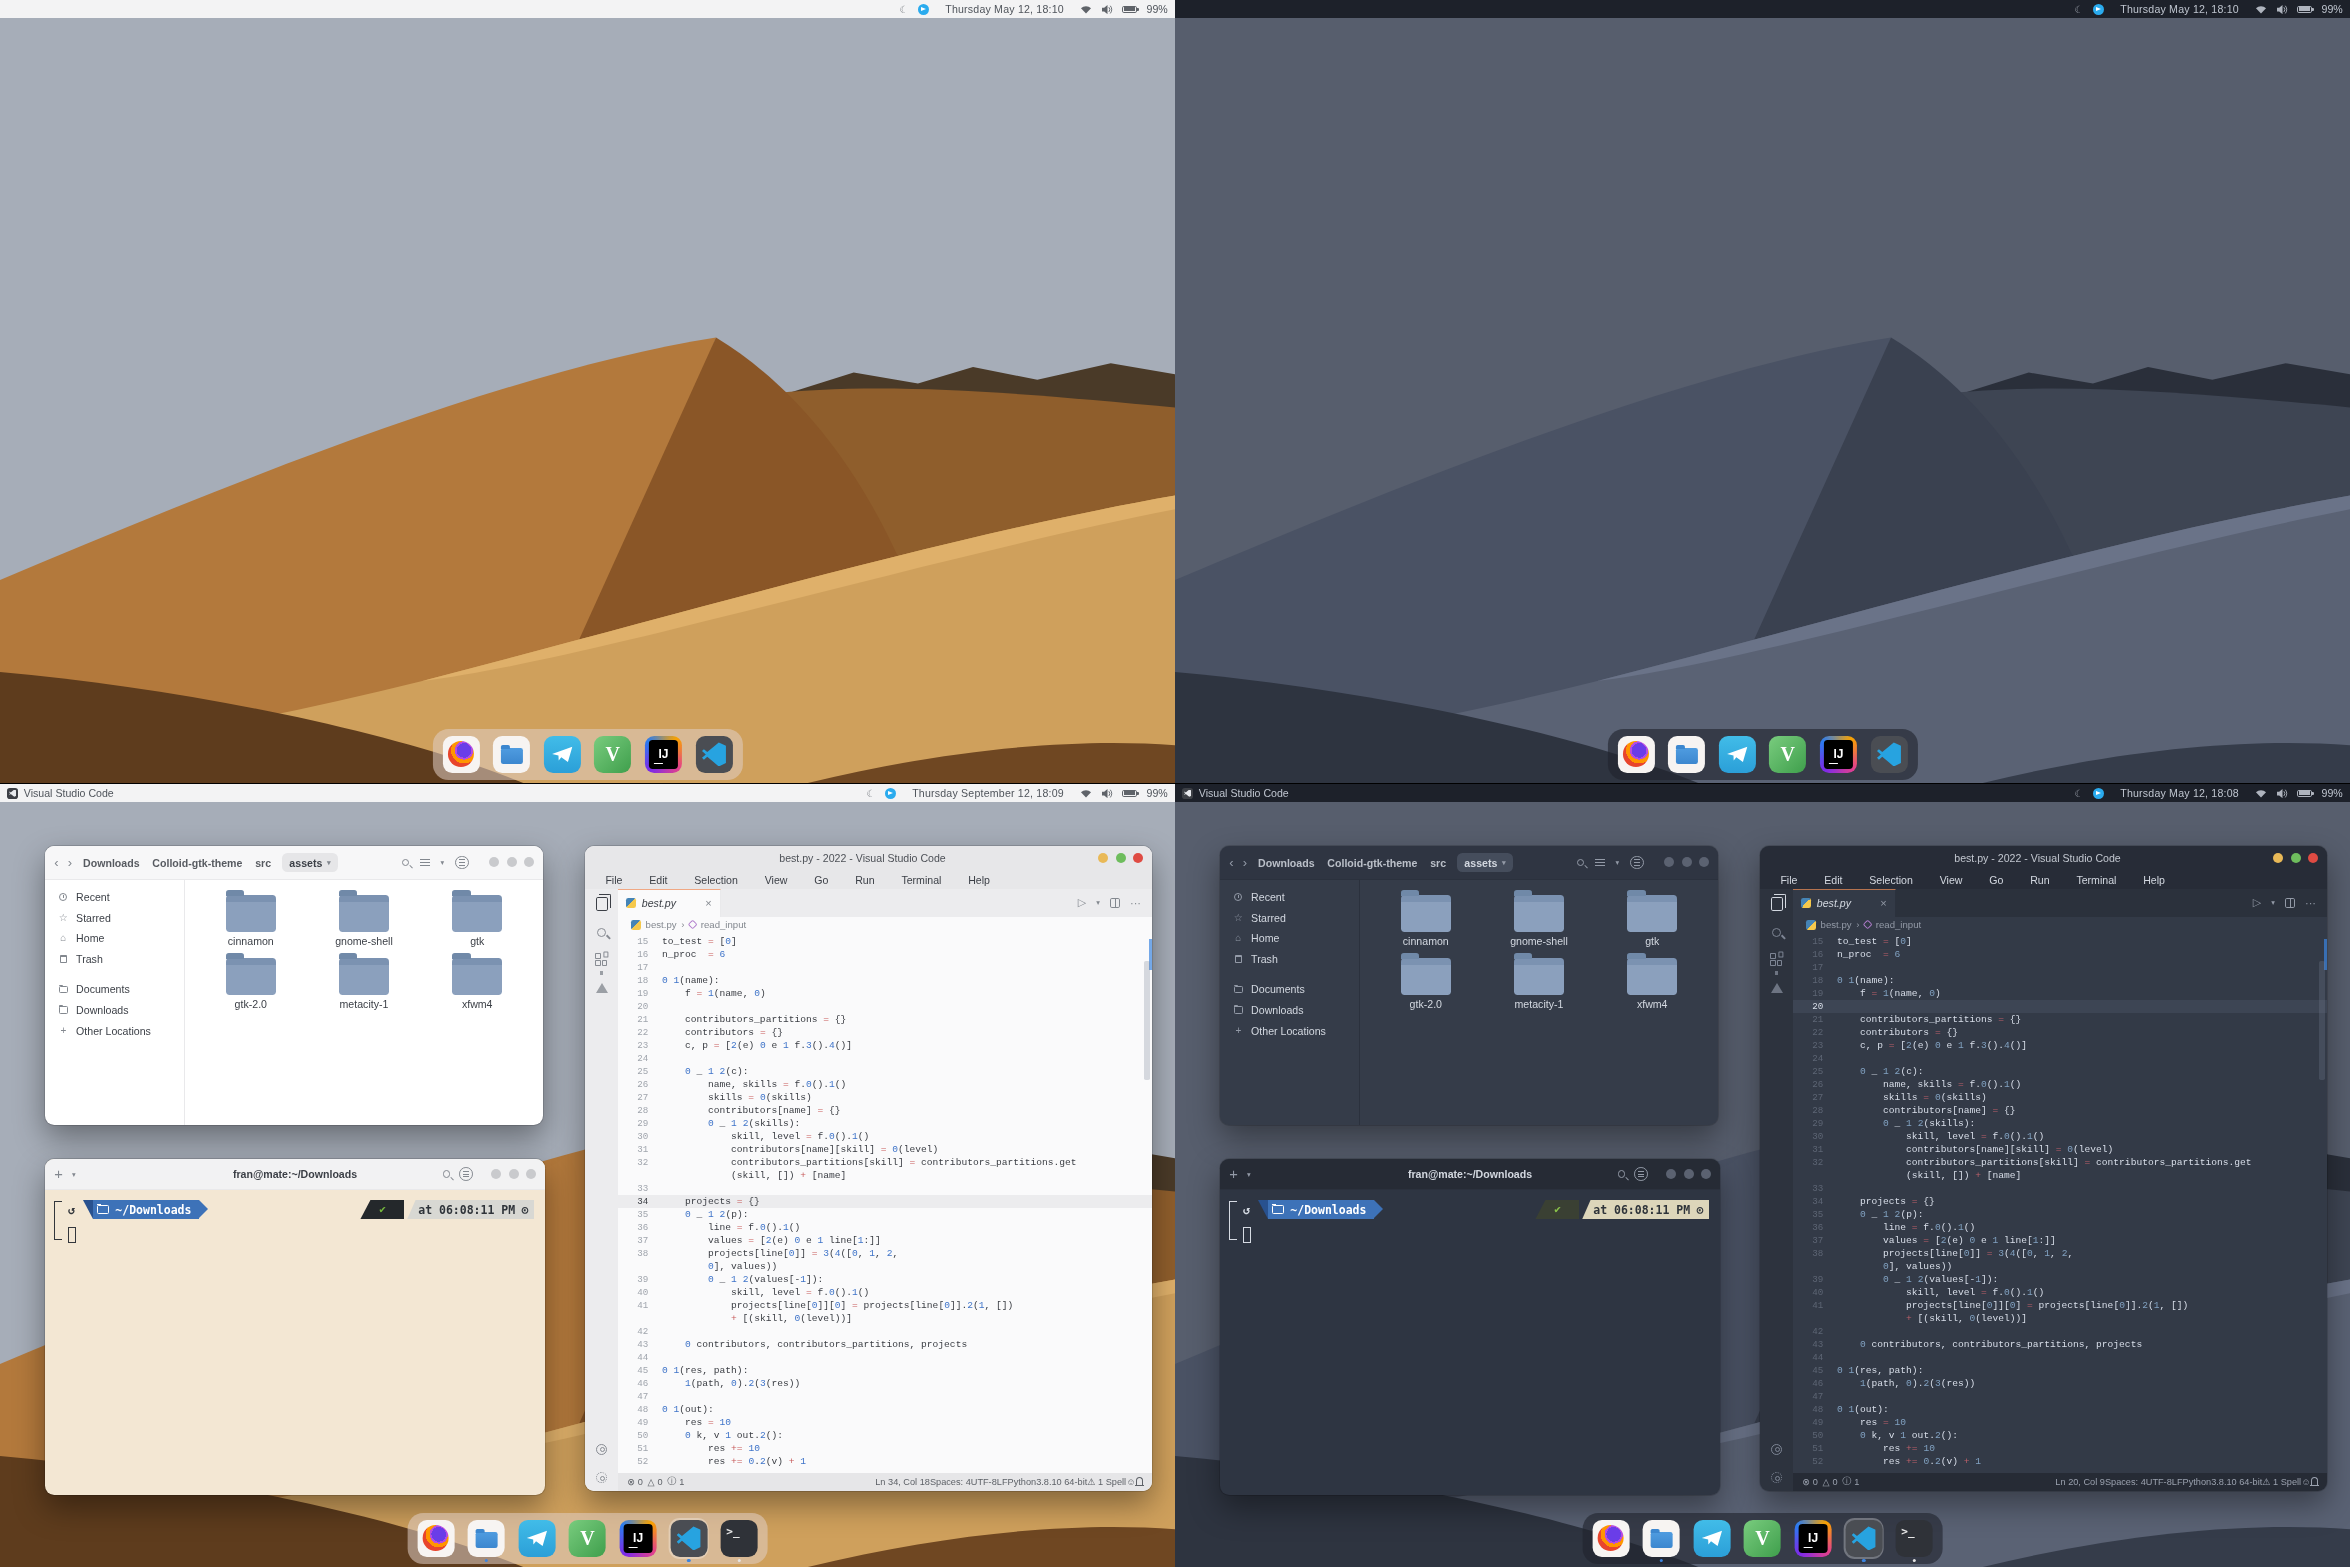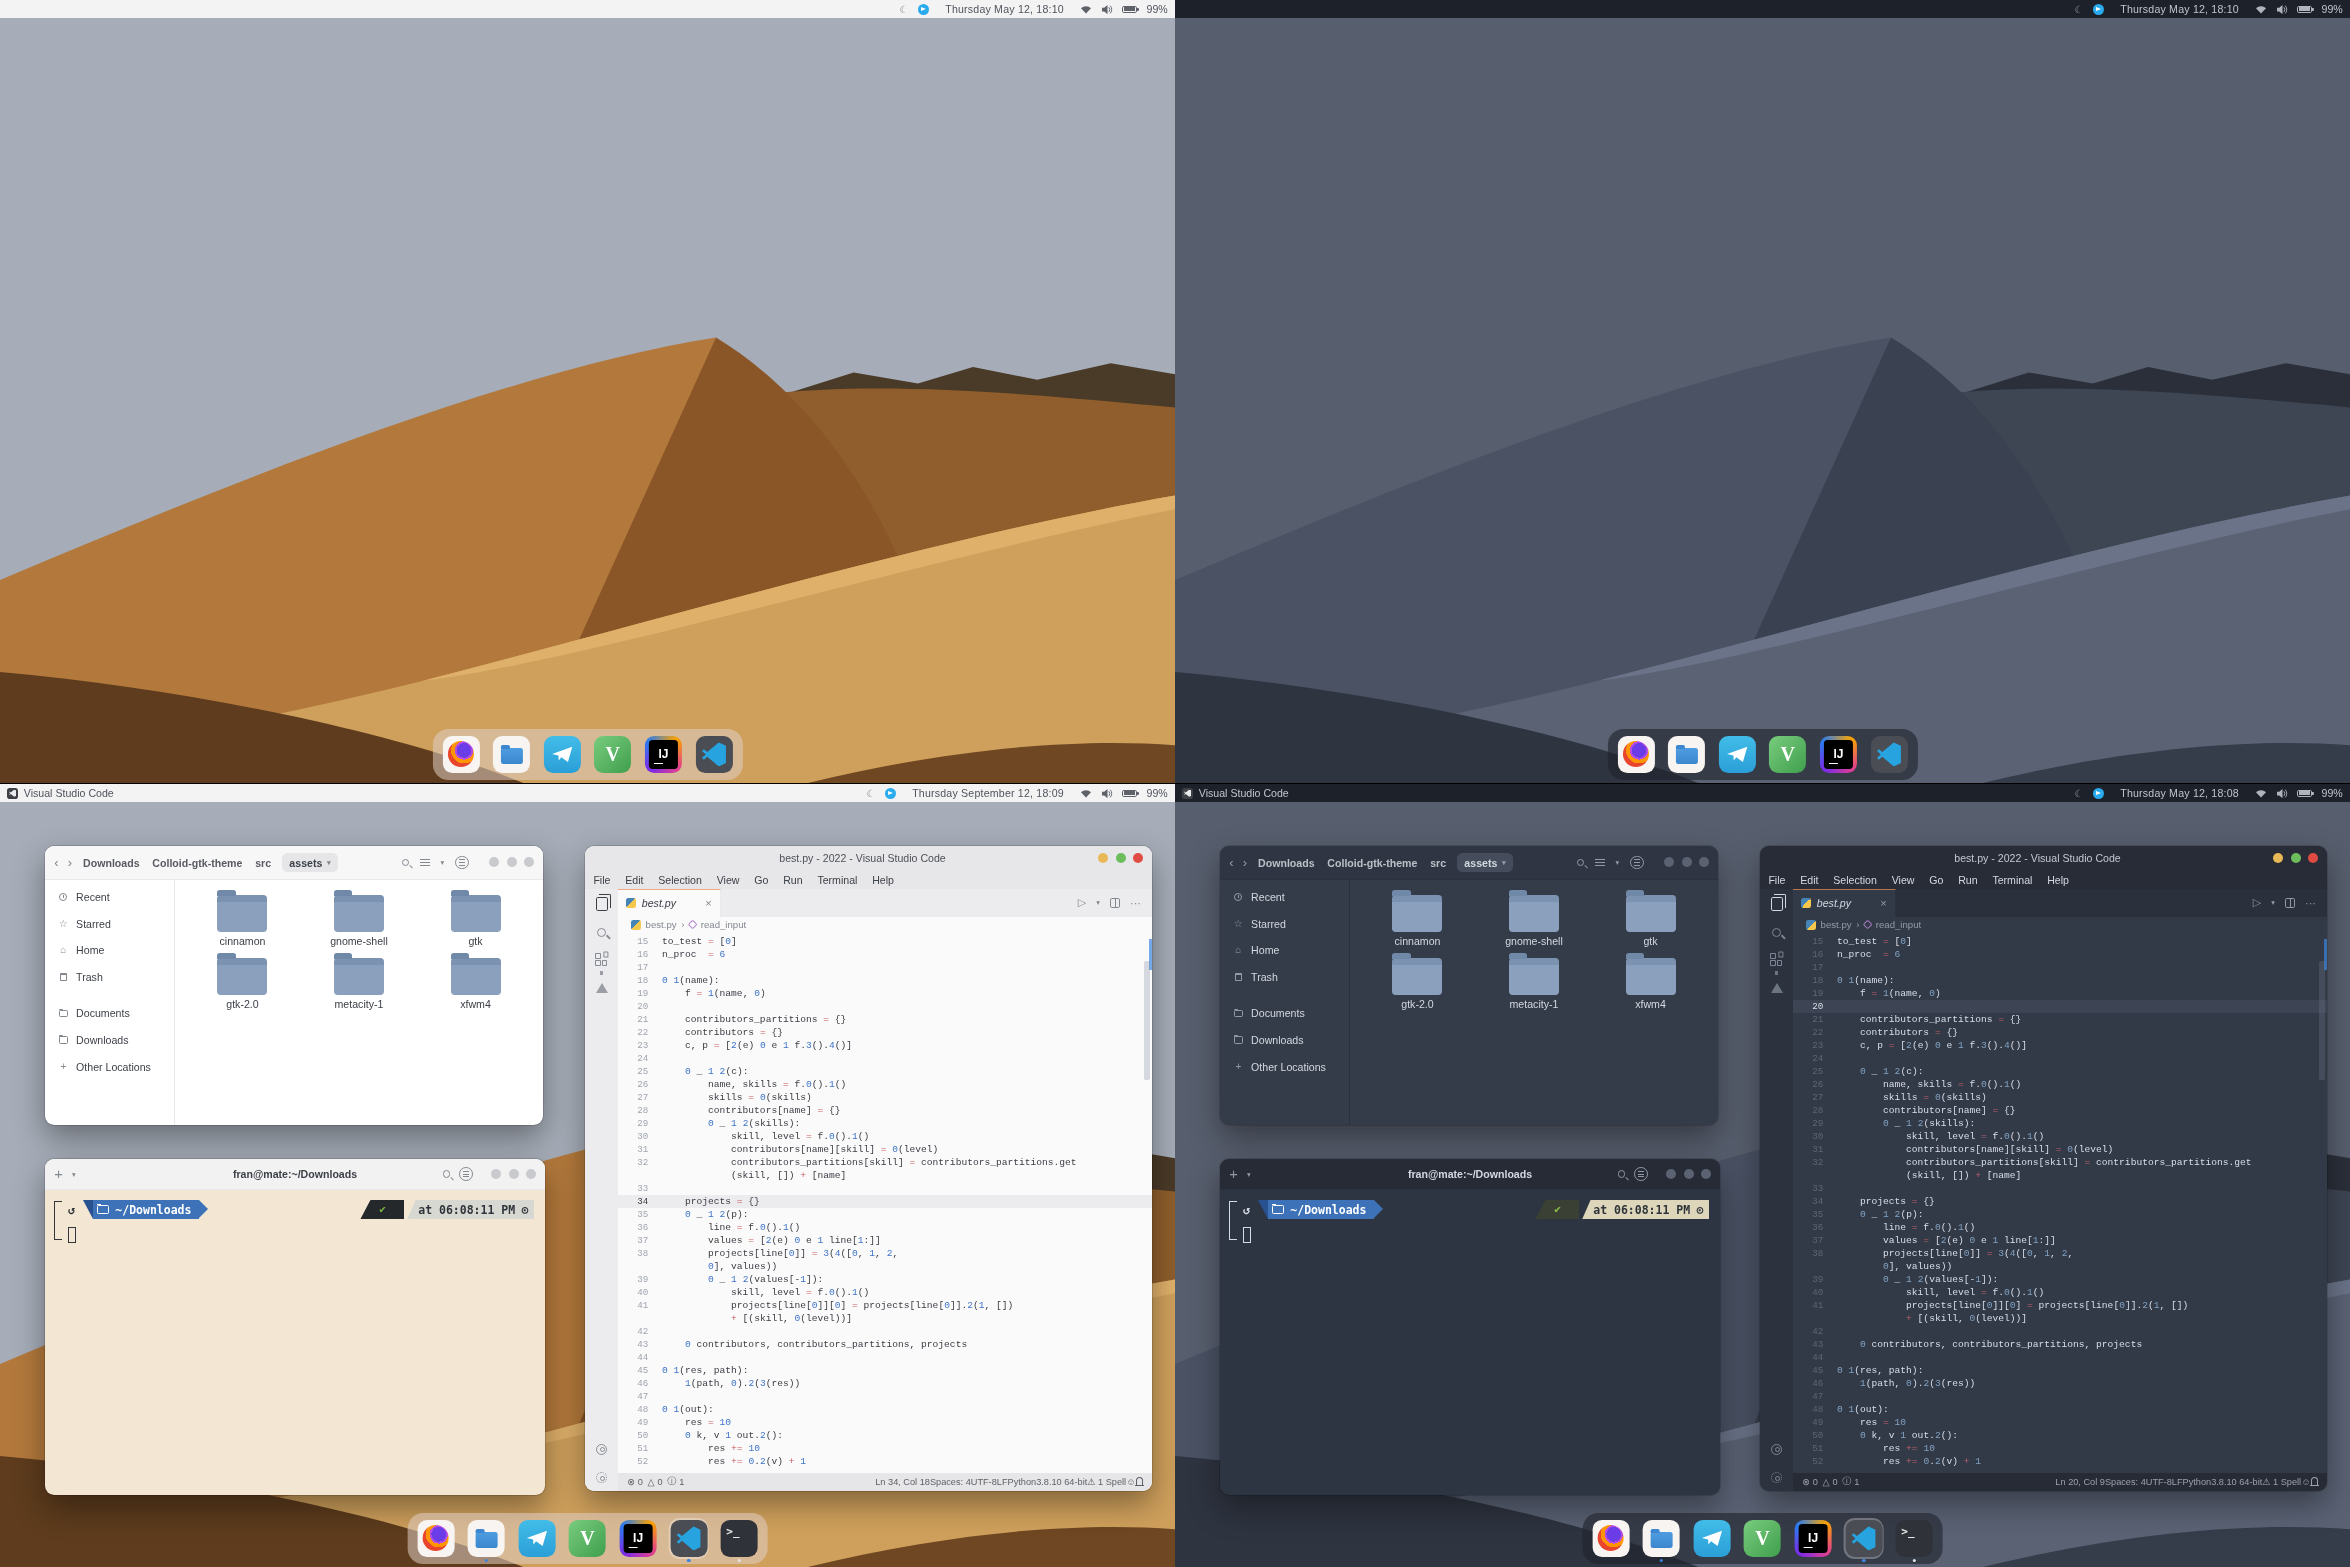--- a/index.html
+++ b/index.html
@@ -92,21 +92,21 @@
   .crumb-pill{background:var(--pill);border-radius:5.5px;padding:3.7px 7.3px;font-size:10.6px;font-weight:600;display:flex;align-items:center;gap:4.6px}
   .caret{font-size:7.3px;color:var(--fg-dim)}
   .f-tools{margin-left:auto;display:flex;align-items:center;gap:11px;color:var(--fg-dim)}
   .loupe{width:7.3px;height:7.3px;border:1.4px solid currentColor;border-radius:50%;position:relative;display:inline-block}
   .loupe::after{content:"";position:absolute;left:6.4px;top:6.4px;width:3.7px;height:1.4px;background:currentColor;transform:rotate(45deg)}
   .hlines{display:inline-flex;flex-direction:column;gap:1.8px}
   .hlines i{display:block;width:9.2px;height:1.4px;background:currentColor}
   .circ-menu{width:13.8px;height:13.8px;border:1.1px solid currentColor;border-radius:50%;display:inline-flex;align-items:center;justify-content:center}
   .circ-menu .hlines i{width:6.4px;height:0.9px}
   .f-body{flex:1;display:flex;min-height:0}
-  .f-side{width:130px;border-right:0.9px solid var(--divider);padding:8.3px 7.3px;display:flex;flex-direction:column;gap:9px}
+  .f-side{width:140px;border-right:0.9px solid var(--divider);padding:8.3px 7.3px;display:flex;flex-direction:column;gap:3px}
   .f-row{display:flex;align-items:center;gap:7.3px;padding:2.8px 5.5px;border-radius:4.6px;color:var(--fg);font-size:10.6px}
   .f-row.sep{margin-top:10px}
   .s-ic{width:11px;display:inline-flex;justify-content:center;color:var(--fg-dim);font-size:10px}
   .i-clock{width:8.3px;height:8.3px;border:1.1px solid var(--fg-dim);border-radius:50%;position:relative}
   .i-clock::after{content:"";position:absolute;left:2.8px;top:1.4px;width:1.1px;height:2.8px;background:var(--fg-dim)}
   .i-home{font-size:10px;line-height:1}
   .i-trash{width:7.3px;height:8.3px;border:1.1px solid var(--fg-dim);border-top-width:2px;border-radius:0.9px}
   .i-sfolder{width:9.2px;height:7.3px;border:1.1px solid var(--fg-dim);border-radius:1.4px;position:relative}
   .i-sfolder::before{content:"";position:absolute;top:-2.2px;left:-0.9px;width:3.7px;height:1.3px;background:var(--fg-dim);border-radius:0.9px 0.9px 0 0}
   .f-grid{flex:1;display:grid;grid-template-columns:repeat(3,1fr);align-content:start;padding:14.7px 9.2px;row-gap:11px;justify-items:center}
@@ -136,21 +136,21 @@
   .rseg-time{height:19px;background:var(--time-bg);color:#2f343a;display:flex;align-items:center;gap:6.4px;padding:0 5.5px 0 11px;clip-path:polygon(8.3px 0,100% 0,100% 100%,0 100%);margin-left:2.8px}
   .p-row2{margin-top:8.3px;padding-left:13.8px}
   .bcursor{display:inline-block;width:8.3px;height:15.6px;border:1.8px solid var(--term-fg)}
 
   
   .vsc{left:585px;top:62px;width:567px;height:645px;display:flex;flex-direction:column;background:var(--ed-bg)}
   .v-title{height:24px;background:var(--ed-hd);display:flex;align-items:center;position:relative;flex:none}
   .v-title-text{position:absolute;left:0;right:12px;text-align:center;font-size:10.6px;color:var(--fg);opacity:.9}
   .v-tl{margin-left:auto;display:flex;gap:7.3px;padding-right:9.2px;z-index:2}
   .v-tl .wdot{width:10px;height:10px}
-  .v-menus{height:19px;background:var(--ed-hd);display:flex;align-items:center;padding-left:2px;gap:2px;flex:none}
+  .v-menus{height:19px;background:var(--ed-hd);display:flex;align-items:center;padding-left:14px;gap:14px;flex:none}
   .v-menu{font-size:10.6px;color:var(--fg);padding:1.8px 6.4px;border-radius:3.7px}
   .v-body{flex:1;display:flex;min-height:0}
   .activity{width:33px;background:var(--act-bg);display:flex;flex-direction:column;align-items:center;padding:8.3px 0;gap:16.5px;color:var(--act-fg);flex:none}
   .activity .grow{flex:1}
   .a-pages{width:12px;height:13.8px;border:1.4px solid currentColor;border-radius:1.8px;position:relative;color:var(--fg)}
   .a-pages::before{content:"";position:absolute;left:2.8px;top:-4.6px;width:11px;height:13px;border:1.4px solid currentColor;border-left:none;border-bottom:none;border-radius:0 1.8px 0 0}
   .a-loupe{width:9.2px;height:9.2px;border:1.5px solid currentColor;border-radius:50%;position:relative}
   .a-loupe::after{content:"";position:absolute;left:7.8px;top:7.8px;width:4.6px;height:1.7px;background:currentColor;transform:rotate(45deg)}
   .a-ext{width:13px;height:13px;display:grid;grid-template-columns:5.5px 5.5px;grid-template-rows:5.5px 5.5px;gap:1.4px}
   .a-ext i{border:1.3px solid currentColor;border-radius:0.9px}

